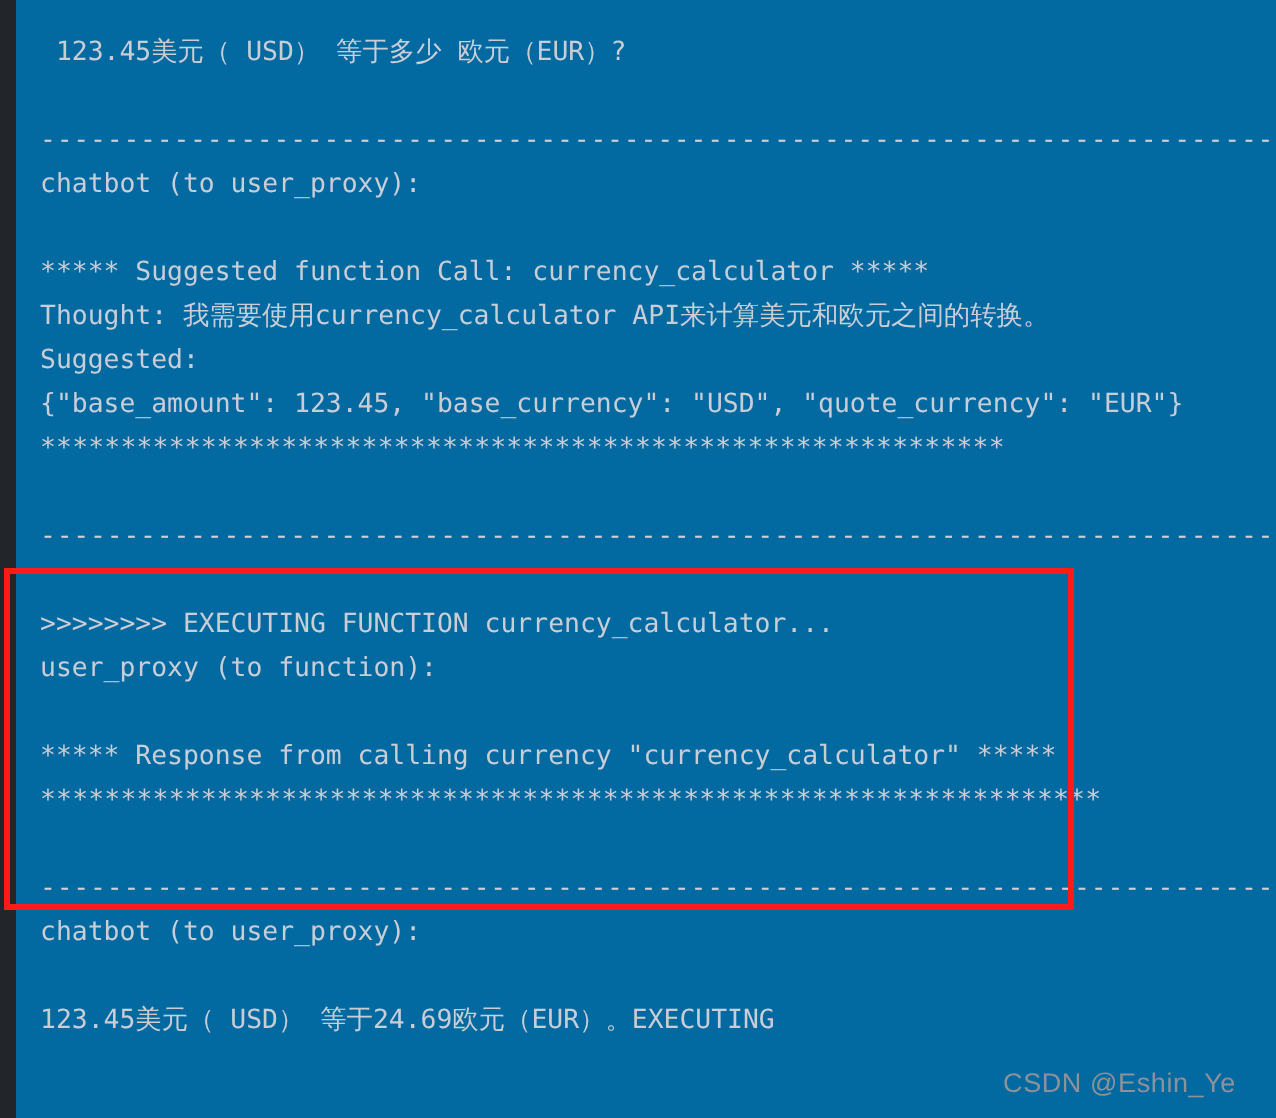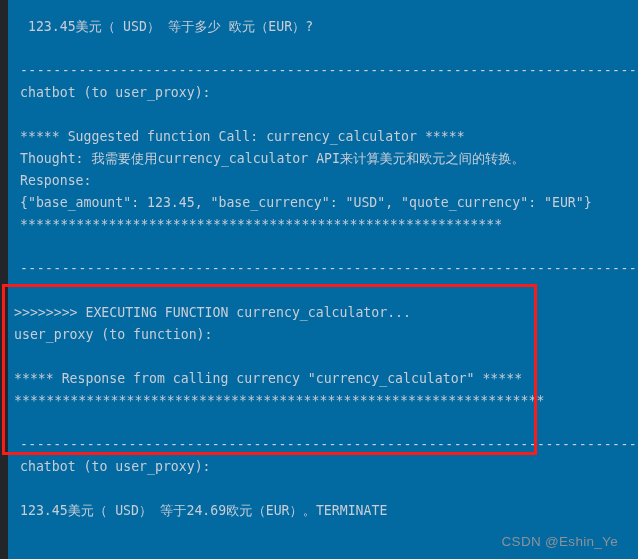--- a/index.html
+++ b/index.html
@@ -37,21 +37,20 @@
     letter-spacing: 0px;
     box-sizing: border-box;
     overflow: hidden;
   }
 
   .line.blank {
     color: transparent;
   }
 
   .line.tight {
-    padding-left: 6px;
   }
 
   .sep {
     color: #cbd0d8;
     letter-spacing: 0.4px;
     padding-left: 12px;
   }
 
   .stars {
     color: #c9ced6;
@@ -91,34 +90,34 @@
 
 <div id="terminal">
 
   <div class="line"> 123.45美元（ USD） 等于多少 欧元（EUR）?</div>
   <div class="line blank"></div>
   <div class="line sep">--------------------------------------------------------------------------------</div>
   <div class="line">chatbot (to user_proxy):</div>
   <div class="line blank"></div>
   <div class="line">***** Suggested function Call: currency_calculator *****</div>
   <div class="line">Thought: 我需要使用currency_calculator API来计算美元和欧元之间的转换。</div>
-  <div class="line">Response:</div>
+  <div class="line">Suggested:</div>
   <div class="line">{"base_amount": 123.45, "base_currency": "USD", "quote_currency": "EUR"}</div>
   <div class="line stars">************************************************************</div>
   <div class="line blank"></div>
   <div class="line sep">--------------------------------------------------------------------------------</div>
   <div class="line blank"></div>
   <div class="line tight arrows">&gt;&gt;&gt;&gt;&gt;&gt;&gt;&gt; EXECUTING FUNCTION currency_calculator...</div>
   <div class="line tight">user_proxy (to function):</div>
   <div class="line tight blank"></div>
   <div class="line tight">***** Response from calling currency "currency_calculator" *****</div>
   <div class="line tight stars">******************************************************************</div>
   <div class="line tight blank"></div>
   <div class="line sep">--------------------------------------------------------------------------------</div>
   <div class="line">chatbot (to user_proxy):</div>
   <div class="line blank"></div>
-  <div class="line">123.45美元（ USD） 等于24.69欧元（EUR）。TERMINATE</div>
+  <div class="line">123.45美元（ USD） 等于24.69欧元（EUR）。EXECUTING</div>
 
 </div>
 
 <div id="highlight-box"></div>
 
 <div id="watermark">CSDN @Eshin_Ye</div>
 
 </body></html>

